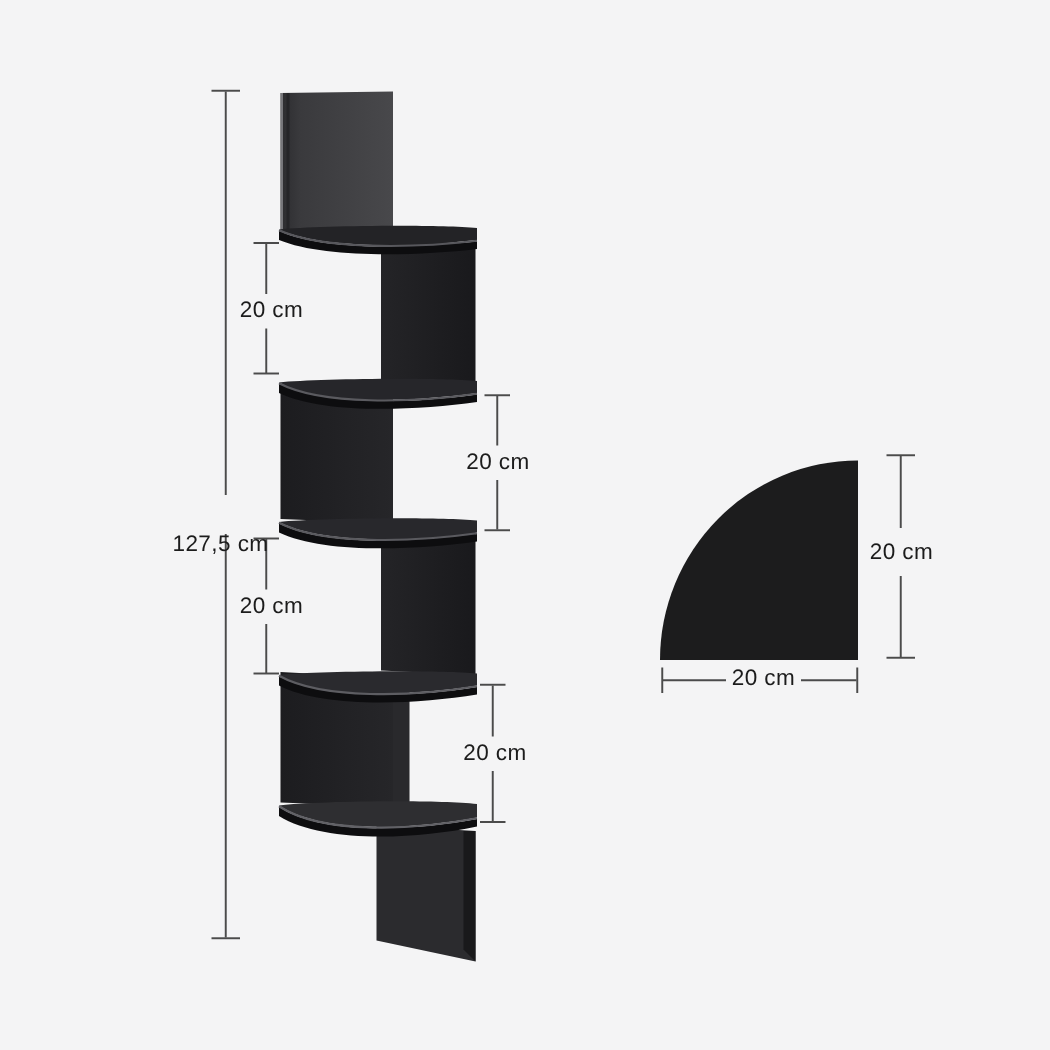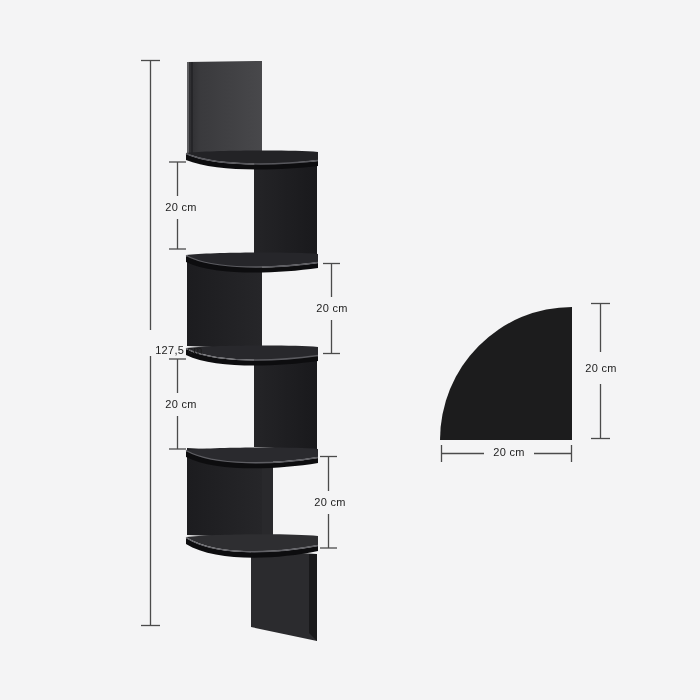--- a/index.html
+++ b/index.html
@@ -16,21 +16,21 @@
   }
   .scene-svg {
     position: absolute;
     left: 0; top: 0;
     width: 700px; height: 700px;
     display: block;
   }
   .dim-label {
     position: absolute;
     transform: translate(-50%, -50%);
-    font-size: 11px;
+    font-size: 15px;
     letter-spacing: 0.3px;
     color: #1c1c1c;
     white-space: nowrap;
     line-height: 1;
   }
 </style>
 </head>
 <body>
 
 <div class="stage">
@@ -151,21 +151,21 @@
 
       <g>
         <path d="M 441.5,445 V 462"></path>
         <path d="M 442,453.5 H 484"></path>
         <path d="M 534,453.5 H 571"></path>
         <path d="M 571.5,445 V 462"></path>
       </g>
     </g>
   </svg>
 
-  <div class="dim-label" style="left:147px; top:350px;margin-left:32px;">127,5 cm</div>
+  <div class="dim-label" style="left:147px; top:363px;">127,5 cm</div>
 
   <div class="dim-label" style="left:181px; top:207px;">20 cm</div>
 
   <div class="dim-label" style="left:332px; top:308px;">20 cm</div>
 
   <div class="dim-label" style="left:181px; top:404px;">20 cm</div>
 
   <div class="dim-label" style="left:330px; top:502px;">20 cm</div>
 
   <div class="dim-label" style="left:601px; top:368px;">20 cm</div>

